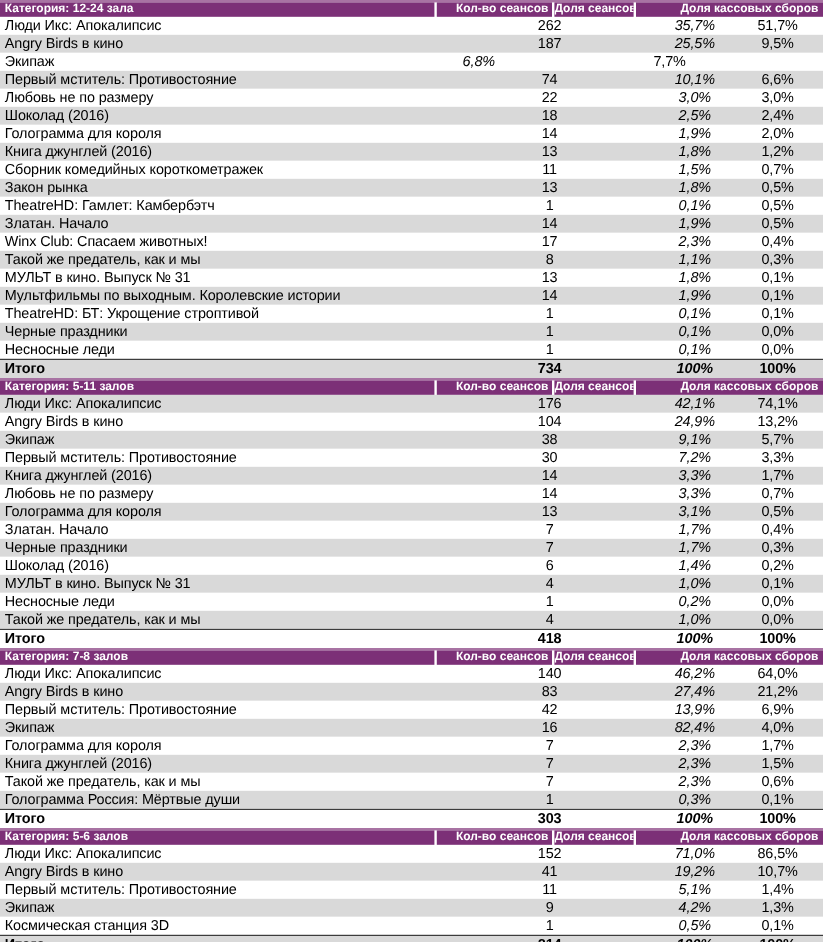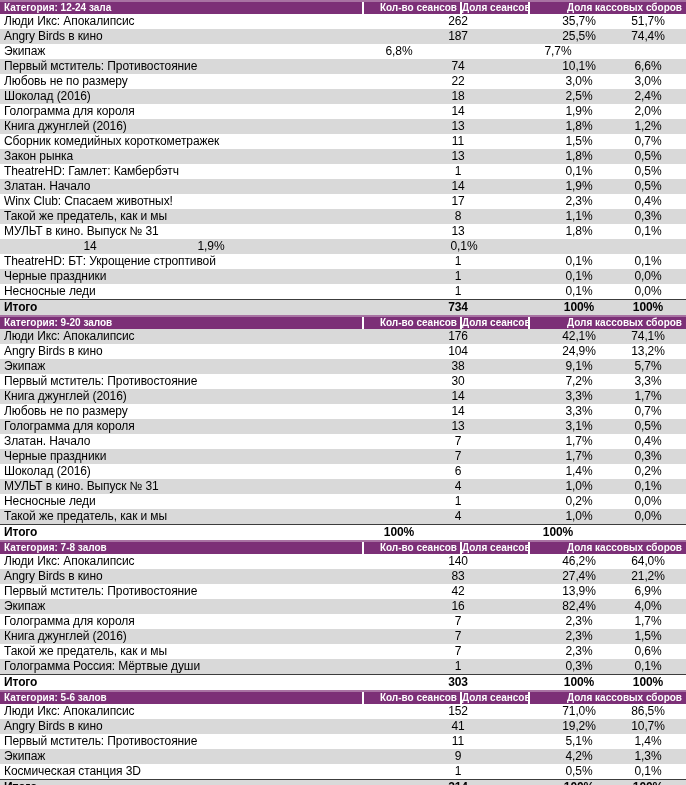--- a/index.html
+++ b/index.html
@@ -49,21 +49,21 @@
   .drow.gray { background: var(--stripe); }
   .drow.total { font-weight: bold; border-top: 1px solid var(--total-border); }
   .dcell {
     white-space: nowrap;
     overflow: hidden;
     box-sizing: border-box;
     letter-spacing: -0.1px;
   }
   .dcell.c1 { width: 368px; padding-left: 4px; }
   .dcell.c2 { width: 180px; text-align: center; }
-  .dcell.c3 { width: 62px;  text-align: center; }
+  .dcell.c3 { width: 62px;  text-align: center; font-style: italic; }
   .dcell.c4 { flex: 1;      text-align: center; }
 </style>
 </head>
 <body>
 
 <div class="table-wrap" id="table-root">
     <div class="hrow">
       <div class="hcell c1">Категория: 12-24 зала</div>
       <div class="hcell c2">Кол-во сеансов</div>
       <div class="hcell c3">Доля сеансов</div>
@@ -72,21 +72,21 @@
     <div class="drow">
       <div class="dcell c1">Люди Икс: Апокалипсис</div>
       <div class="dcell c2">262</div>
       <div class="dcell c3">35,7%</div>
       <div class="dcell c4">51,7%</div>
     </div>
     <div class="drow gray">
       <div class="dcell c1">Angry Birds в кино</div>
       <div class="dcell c2">187</div>
       <div class="dcell c3">25,5%</div>
-      <div class="dcell c4">74,4%</div>
+      <div class="dcell c4">9,5%</div>
     </div>
     <div class="drow">
       <div class="dcell c1">Экипаж</div>
       <div class="dcell c3">6,8%</div>
       <div class="dcell c4">7,7%</div>
     </div>
     <div class="drow gray">
       <div class="dcell c1">Первый мститель: Противостояние</div>
       <div class="dcell c2">74</div>
       <div class="dcell c3">10,1%</div>
@@ -152,20 +152,21 @@
       <div class="dcell c3">1,1%</div>
       <div class="dcell c4">0,3%</div>
     </div>
     <div class="drow">
       <div class="dcell c1">МУЛЬТ в кино. Выпуск № 31</div>
       <div class="dcell c2">13</div>
       <div class="dcell c3">1,8%</div>
       <div class="dcell c4">0,1%</div>
     </div>
     <div class="drow gray">
+      <div class="dcell c1">Мультфильмы по выходным. Королевские истории</div>
       <div class="dcell c2">14</div>
       <div class="dcell c3">1,9%</div>
       <div class="dcell c4">0,1%</div>
     </div>
     <div class="drow">
       <div class="dcell c1">TheatreHD: БТ: Укрощение строптивой</div>
       <div class="dcell c2">1</div>
       <div class="dcell c3">0,1%</div>
       <div class="dcell c4">0,1%</div>
     </div>
@@ -181,21 +182,21 @@
       <div class="dcell c3">0,1%</div>
       <div class="dcell c4">0,0%</div>
     </div>
     <div class="drow total gray">
       <div class="dcell c1">Итого</div>
       <div class="dcell c2">734</div>
       <div class="dcell c3">100%</div>
       <div class="dcell c4">100%</div>
     </div>
     <div class="hrow">
-      <div class="hcell c1">Категория: 9-20 залов</div>
+      <div class="hcell c1">Категория: 5-11 залов</div>
       <div class="hcell c2">Кол-во сеансов</div>
       <div class="hcell c3">Доля сеансов</div>
       <div class="hcell c4">Доля кассовых сборов</div>
     </div>
     <div class="drow gray">
       <div class="dcell c1">Люди Икс: Апокалипсис</div>
       <div class="dcell c2">176</div>
       <div class="dcell c3">42,1%</div>
       <div class="dcell c4">74,1%</div>
     </div>
@@ -266,20 +267,21 @@
       <div class="dcell c4">0,0%</div>
     </div>
     <div class="drow gray">
       <div class="dcell c1">Такой же предатель, как и мы</div>
       <div class="dcell c2">4</div>
       <div class="dcell c3">1,0%</div>
       <div class="dcell c4">0,0%</div>
     </div>
     <div class="drow total">
       <div class="dcell c1">Итого</div>
+      <div class="dcell c2">418</div>
       <div class="dcell c3">100%</div>
       <div class="dcell c4">100%</div>
     </div>
     <div class="hrow">
       <div class="hcell c1">Категория: 7-8 залов</div>
       <div class="hcell c2">Кол-во сеансов</div>
       <div class="hcell c3">Доля сеансов</div>
       <div class="hcell c4">Доля кассовых сборов</div>
     </div>
     <div class="drow">

